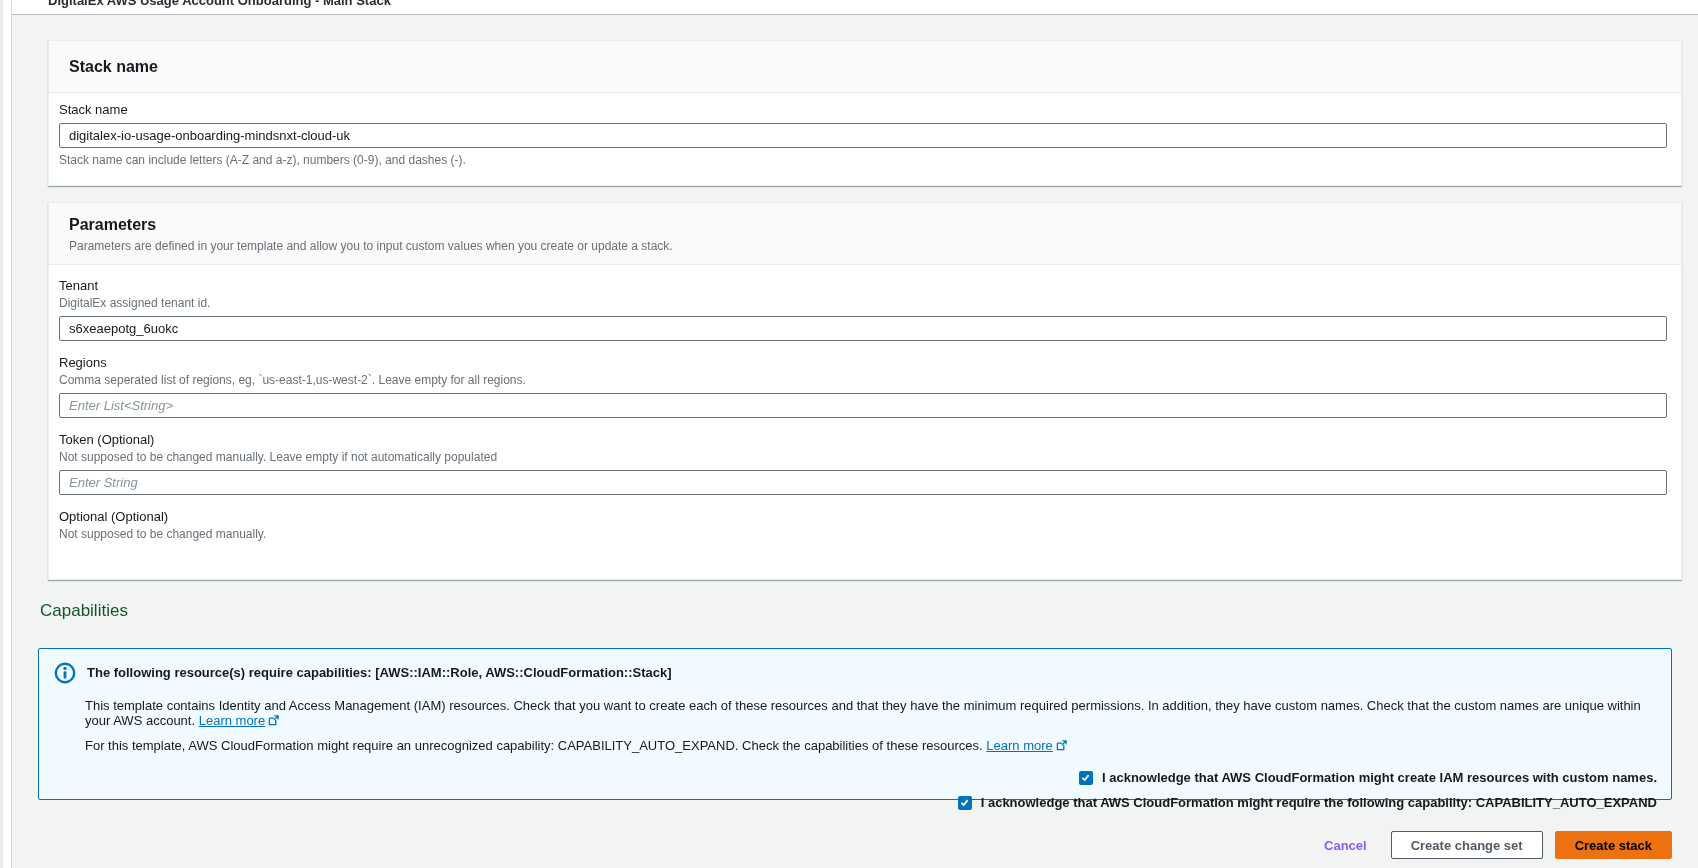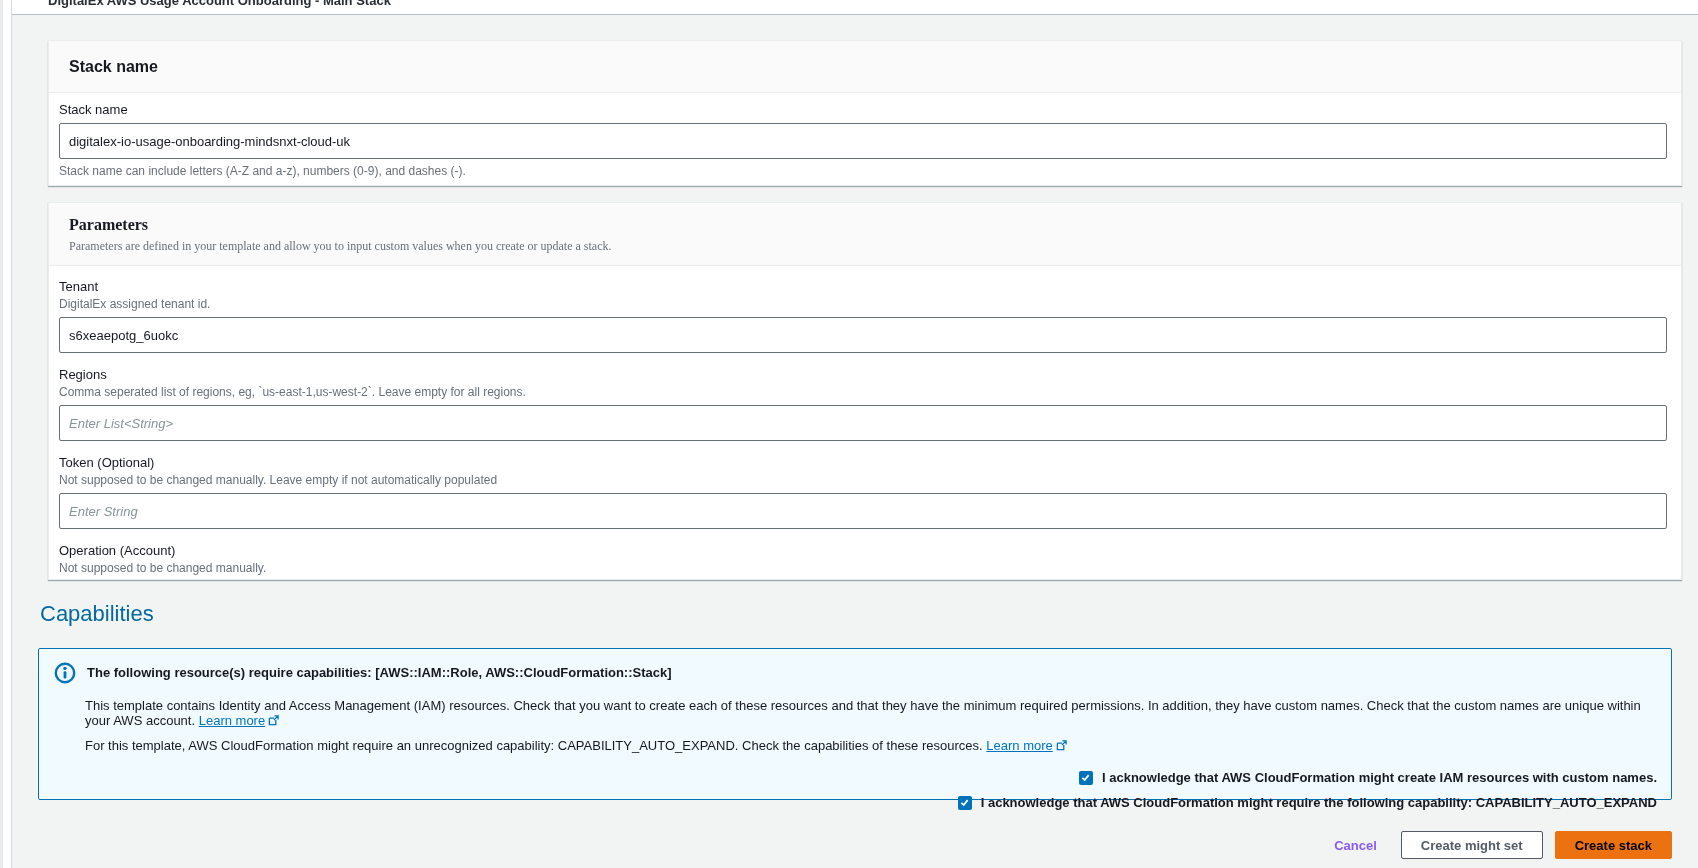--- a/index.html
+++ b/index.html
@@ -23,45 +23,45 @@
   .card{position:absolute;left:48px;width:1634px;background:#fff;border:1px solid #eaeded;
         box-shadow:0 1px 1px 0 rgba(0,28,36,.35);box-sizing:border-box;}
   .card-header{background:#fafafa;border-bottom:1px solid #eaeded;padding:0 20px;box-sizing:border-box;}
   .card-title{font-size:16px;font-weight:700;color:#16191f;}
   .card-desc{font-size:12px;color:#687078;margin-top:5px;}
   .card-body{padding:8px 14px 12px 10px;}
 
   .stack-card{top:40px;height:146px;}
   .stack-card .card-header{height:52px;display:flex;align-items:center;}
   .params-card{top:202px;height:378px;}
-  .params-card .card-header{padding-top:13px;padding-bottom:11px;font-family:Liberation Serif, serif;}
+  .params-card .card-header{padding-top:13px;padding-bottom:11px;}
   .params-card .card-body{padding-top:12px;}
 
   .field-label{font-size:13px;color:#16191f;line-height:17px;}
   .field-desc{font-size:12px;color:#687078;line-height:15px;margin-top:2px;}
   .text-input{
-    display:block;width:100%;box-sizing:border-box;height:36px;margin-top:5px;
+    display:block;width:100%;box-sizing:border-box;height:25px;margin-top:5px;
     border:1px solid #687078;border-radius:2px;background:#fff;
     font-family:"Liberation Sans", sans-serif;font-size:13px;color:#16191f;
     padding:0 9px;outline:none;
   }
   .text-input::placeholder{font-style:italic;color:#879596;}
   .field-group{margin-bottom:13px;}
   .field-hint{font-size:12px;color:#687078;margin-top:5px;}
 
   .select-box{
     position:relative;display:flex;align-items:center;box-sizing:border-box;height:25px;margin-top:5px;
     border:1px solid #687078;border-radius:2px;background:#fff;font-size:13px;color:#16191f;
     padding:0 9px;cursor:pointer;
   }
   .select-caret{position:absolute;right:14px;top:9px;width:0;height:0;
     border-left:5px solid transparent;border-right:5px solid transparent;border-top:6px solid #2a2e33;}
 
   
-  .cap-heading{position:absolute;left:40px;top:601px;font-size:22px;font-weight:400;color:#0369a1;}
+  .cap-heading{position:absolute;left:40px;top:601px;font-size:17px;font-weight:400;color:#14532d;}
   .alert{position:absolute;left:38px;top:648px;width:1634px;height:152px;box-sizing:border-box;
          background:#f1faff;border:1px solid #0073bb;border-radius:2px;padding:12px 14px;}
   .alert-row1{display:flex;gap:10px;align-items:flex-start;}
   .alert-title{font-size:13px;font-weight:700;margin-top:4px;}
   .alert-body{margin-left:32px;}
   .alert p{margin:9px 0 0 0;font-size:13px;line-height:15px;color:#16191f;}
   .ext-link{color:#0073bb;text-decoration:underline;white-space:nowrap;}
   .ext-icon{display:inline-block;vertical-align:-1px;margin-left:3px;}
 
   .cb-row{display:flex;align-items:center;gap:9px;margin-top:16px;justify-content:flex-end;}
@@ -121,21 +121,21 @@
         <input class="text-input" type="text" placeholder="Enter List&lt;String&gt;" style="">
       </div>
 
       <div class="field-group">
         <div class="field-label">Token (Optional)</div>
         <div class="field-desc">Not supposed to be changed manually. Leave empty if not automatically populated</div>
         <input class="text-input" type="text" placeholder="Enter String" style="">
       </div>
 
       <div class="field-group" style="margin-bottom:0;">
-        <div class="field-label">Operation (Account)</div>
+        <div class="field-label">Optional (Optional)</div>
         <div class="field-desc">Not supposed to be changed manually.</div>
       </div>
 
     </div>
   </div>
 
   <div class="cap-heading">Capabilities</div>
 
   <div class="alert">
     <div class="alert-row1">
@@ -177,17 +177,17 @@
               <path d="M3 7.5 L6 10.2 L11 4" fill="none" stroke="#ffffff" stroke-width="2.2"></path>
             </svg>
         </span>
         <span class="cb-label">I acknowledge that AWS CloudFormation might require the following capability: CAPABILITY_AUTO_EXPAND</span>
       </div>
     </div>
   </div>
 
   <div class="footer">
     <span class="link-btn">Cancel</span>
-    <span class="btn btn-normal">Create might set</span>
+    <span class="btn btn-normal">Create change set</span>
     <span class="btn btn-primary">Create stack</span>
   </div>
 
 </div>
 
 </body></html>

